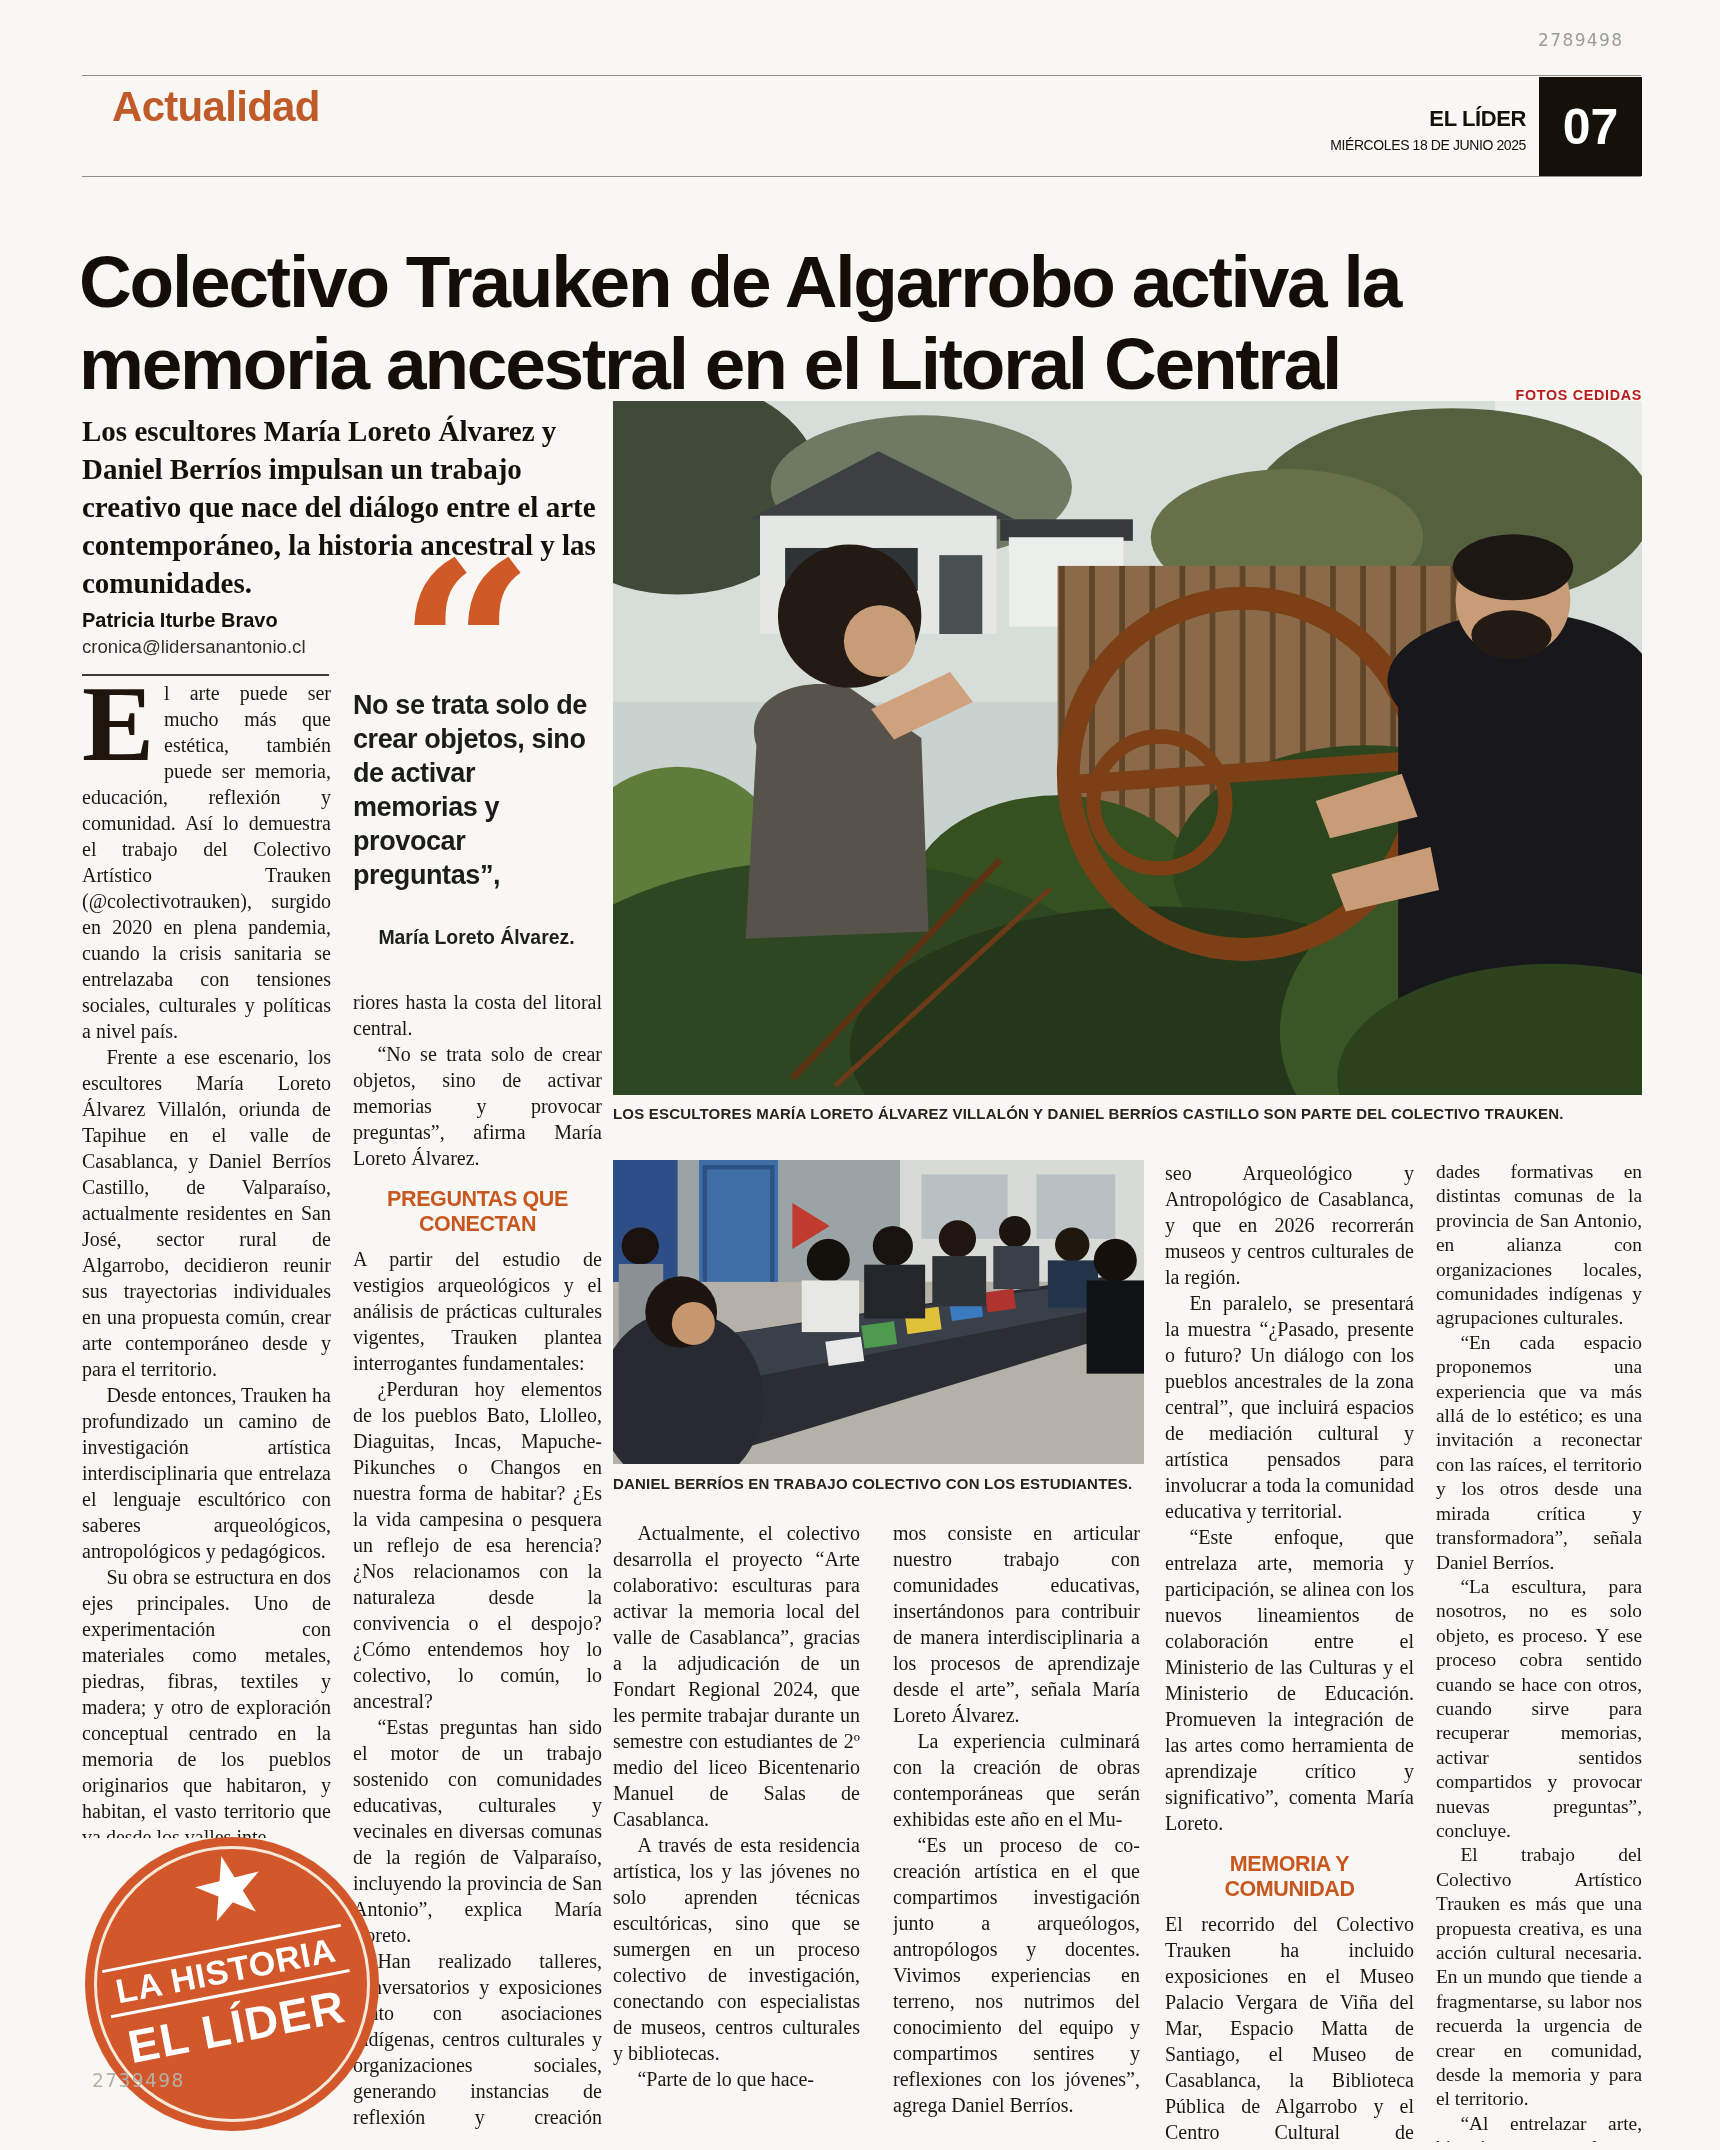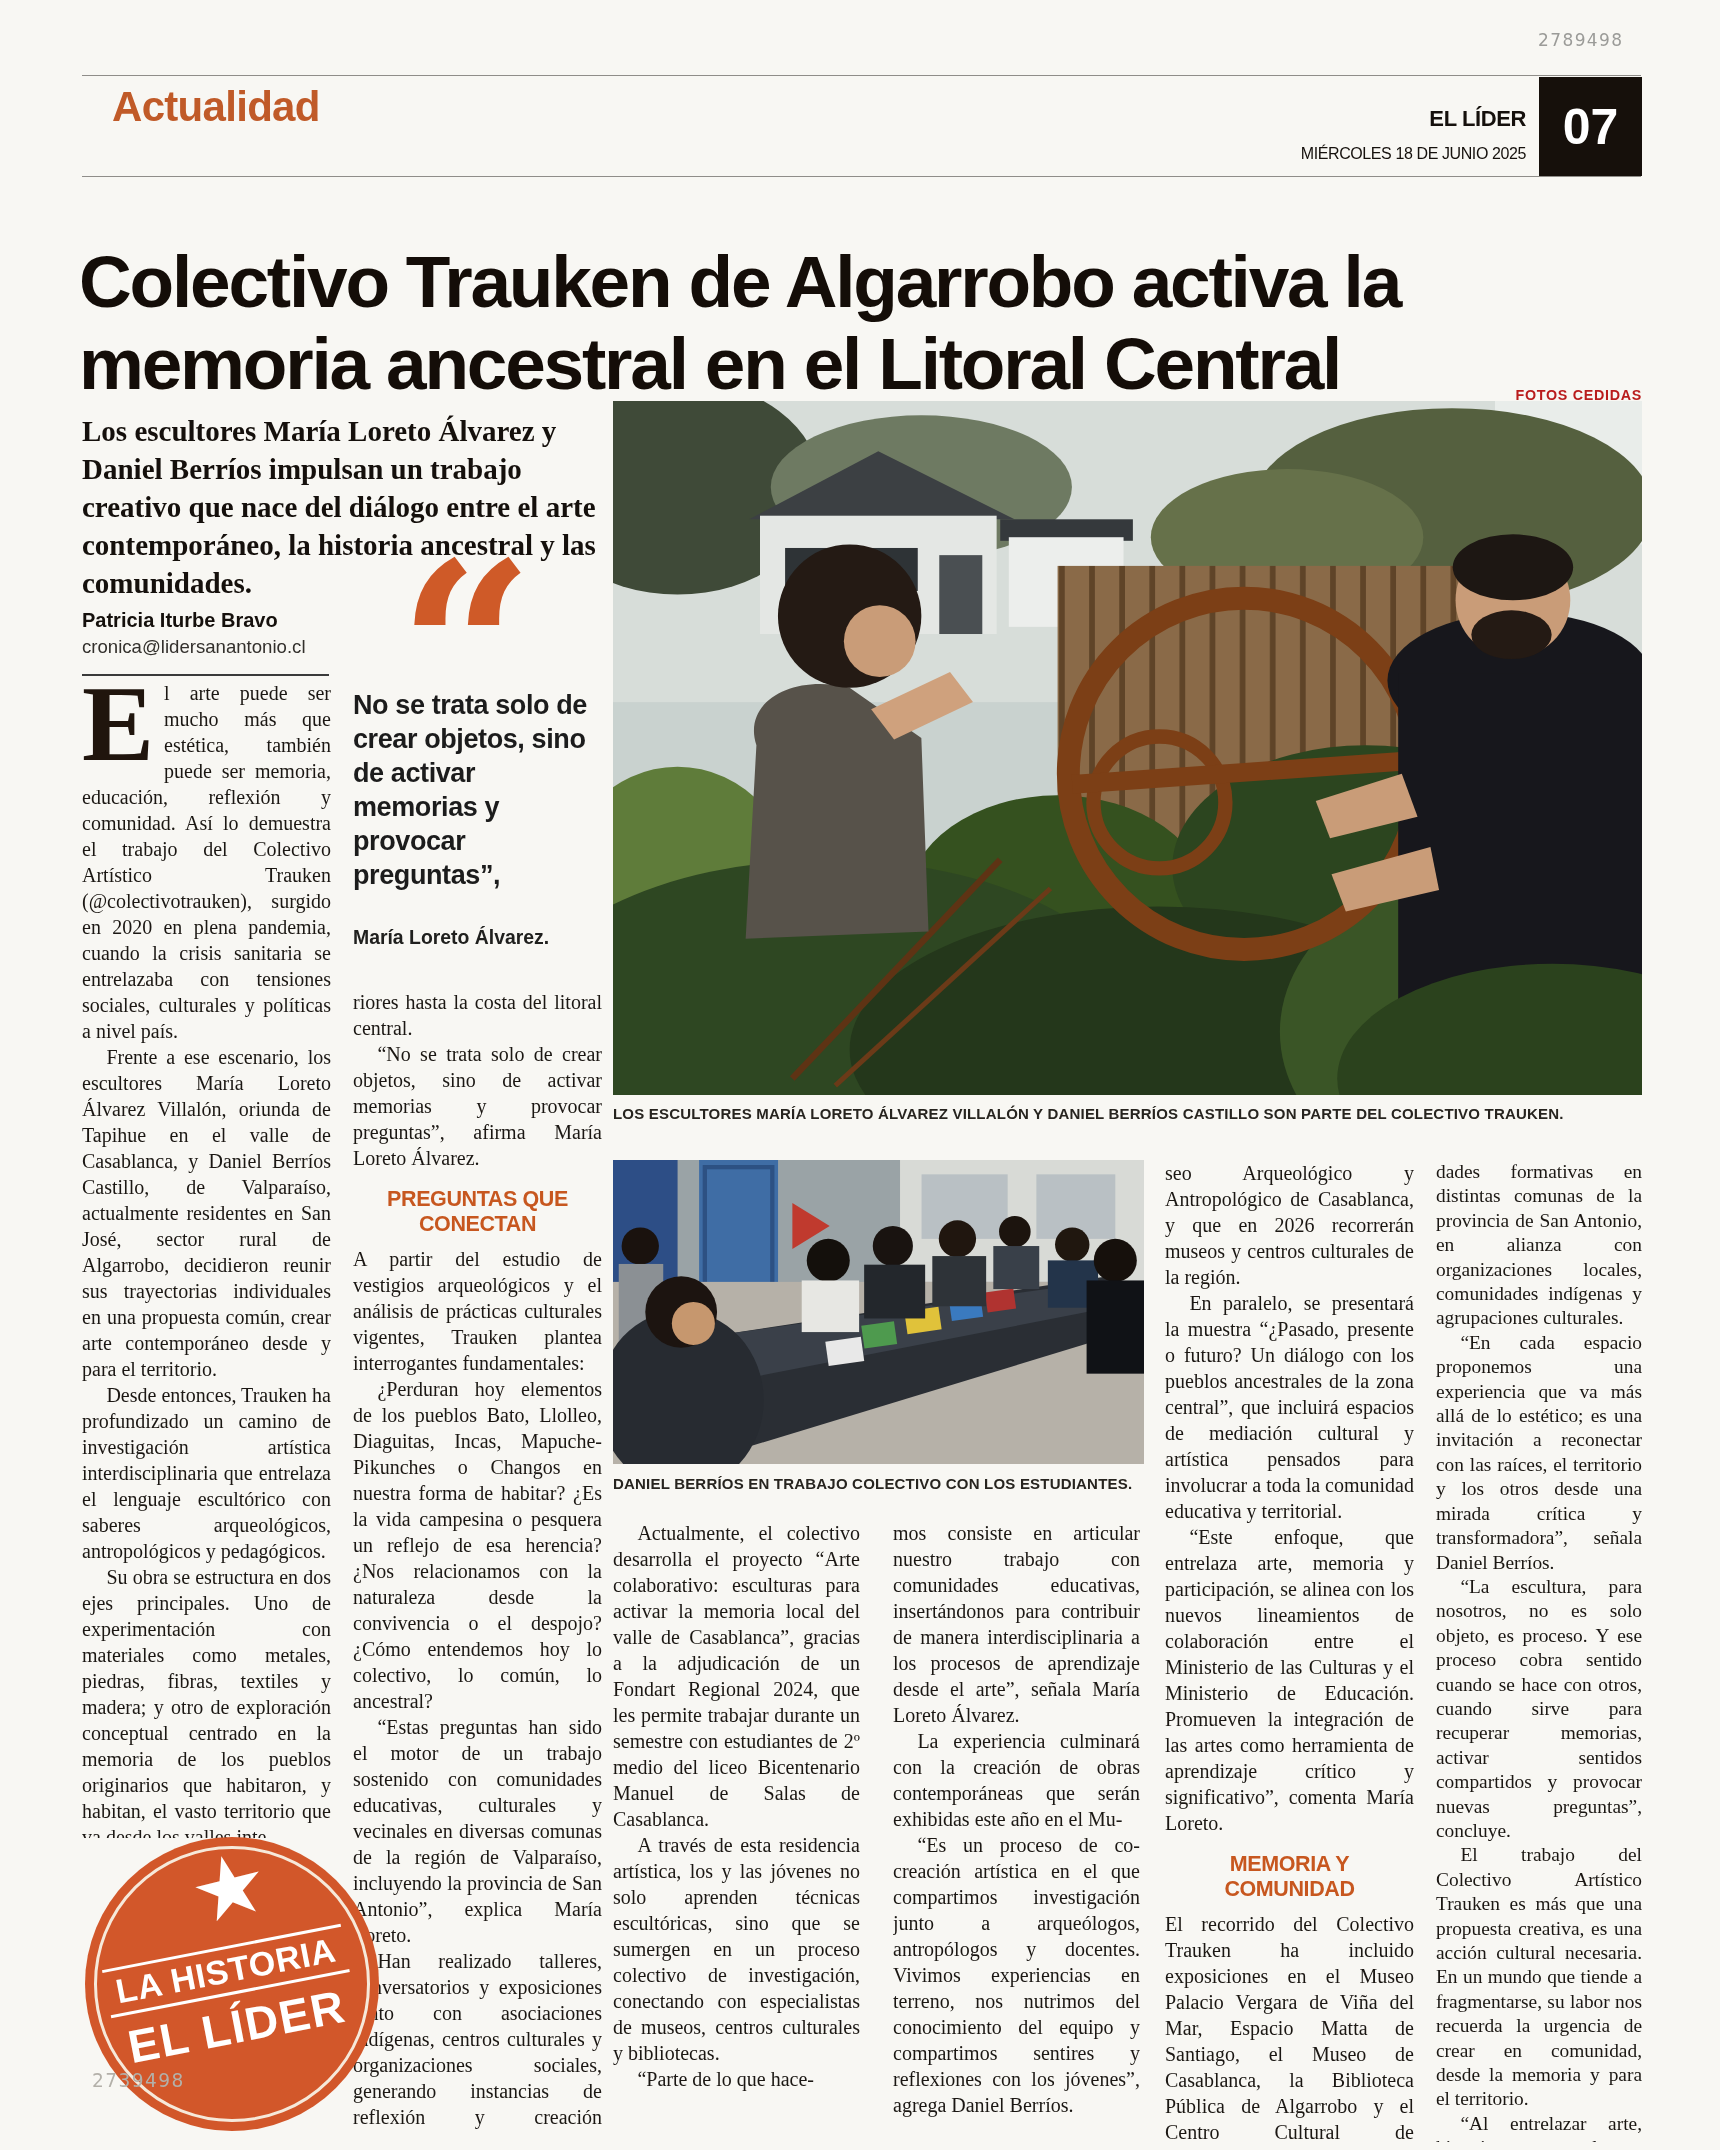--- a/index.html
+++ b/index.html
@@ -6,38 +6,38 @@
   #page{position:relative;width:1721px;height:2151px;background:#f8f7f3;overflow:hidden;
         font-family:"Liberation Serif",serif;color:#1b1713;}
   .rule{position:absolute;left:82px;width:1559px;height:1.4px;background:#8f8d89;}
   #rule-top{top:75px}
   #rule-mid{top:176px}
   #section-title{position:absolute;left:80px;top:83px;font:bold 42px "Liberation Sans",sans-serif;
         color:#c05a28;letter-spacing:-0.7px;margin-left:32px;}
   #press-code-top{position:absolute;left:1538px;top:30px;font:17px "DejaVu Sans",sans-serif;color:#9b9b98;letter-spacing:1.4px;}
   #masthead{position:absolute;right:195px;top:106px;text-align:right;font-family:"Liberation Sans",sans-serif;}
   #paper-name{font-weight:bold;font-size:22px;color:#15100c;letter-spacing:-0.4px;}
-  #paper-date{font-size:16px;color:#15100c;margin-top:13px;letter-spacing:-0.4px;}
+  #paper-date{font-size:14px;color:#15100c;margin-top:5px;letter-spacing:-0.4px;}
   #page-number{position:absolute;left:1539px;top:77px;width:103px;height:99px;background:#16100b;
         color:#fff;display:flex;align-items:center;justify-content:center;
         font:bold 50px "Liberation Sans",sans-serif;}
   #headline{position:absolute;left:79px;top:192px;width:1574px;
         font:bold 73px/1.13 "Liberation Sans",sans-serif;color:#140d08;letter-spacing:-2.2px;}
   #photo-credit{position:absolute;right:79px;top:387px;font:bold 14.3px "Liberation Sans",sans-serif;
         color:#b91c1c;letter-spacing:0.7px;}
   #lede{position:absolute;left:82px;top:412px;width:536px;
         font:bold 29px/38px "Liberation Serif",serif;color:#15100c;}
   #byline{position:absolute;left:82px;top:609px;font-family:"Liberation Sans",sans-serif;}
   #byline-author{font-weight:bold;font-size:20px;color:#15100c;}
   #byline-email{font-size:18.6px;color:#33302c;margin-top:4px;}
   #byline-rule{position:absolute;left:82px;top:674px;width:247px;height:2.2px;background:#3a3a3a;}
   #quote-mark{position:absolute;left:398px;top:532px;font:bold 237px/1 "DejaVu Serif",serif;color:#cf5a28;}
   #pull-quote{position:absolute;left:353px;top:688px;width:251px;white-space:pre-line;
         font:bold 27px/34px "Liberation Sans",sans-serif;color:#1c1c1c;letter-spacing:-0.4px;}
-  #quote-attrib{position:absolute;left:353px;top:926px;width:247px;text-align:left;
+  #quote-attrib{position:absolute;left:353px;top:926px;width:247px;text-align:center;
         font:bold 19.4px "Liberation Sans",sans-serif;color:#20201e;}
   .bodycol{position:absolute;font:20px/26px "Liberation Serif",serif;color:#1b1713;text-align:justify;}
   .bodycol p{margin:0;}
   .bodycol p.ind{text-indent:24.4px;}
   #col1{left:82px;top:680px;width:249px;height:1158px;overflow:hidden;}
   #col2{left:353px;top:989px;width:249px;height:1140px;overflow:hidden;}
   #col3{left:613px;top:1520px;width:247px;height:620px;overflow:hidden;}
   #col4{left:893px;top:1520px;width:247px;height:620px;overflow:hidden;}
   #col5{left:1165px;top:1160px;width:249px;height:982px;overflow:hidden;}
   #col6{left:1436px;top:1160px;width:206px;height:982px;overflow:hidden;font:19.4px/24.4px "Liberation Serif",serif;}

